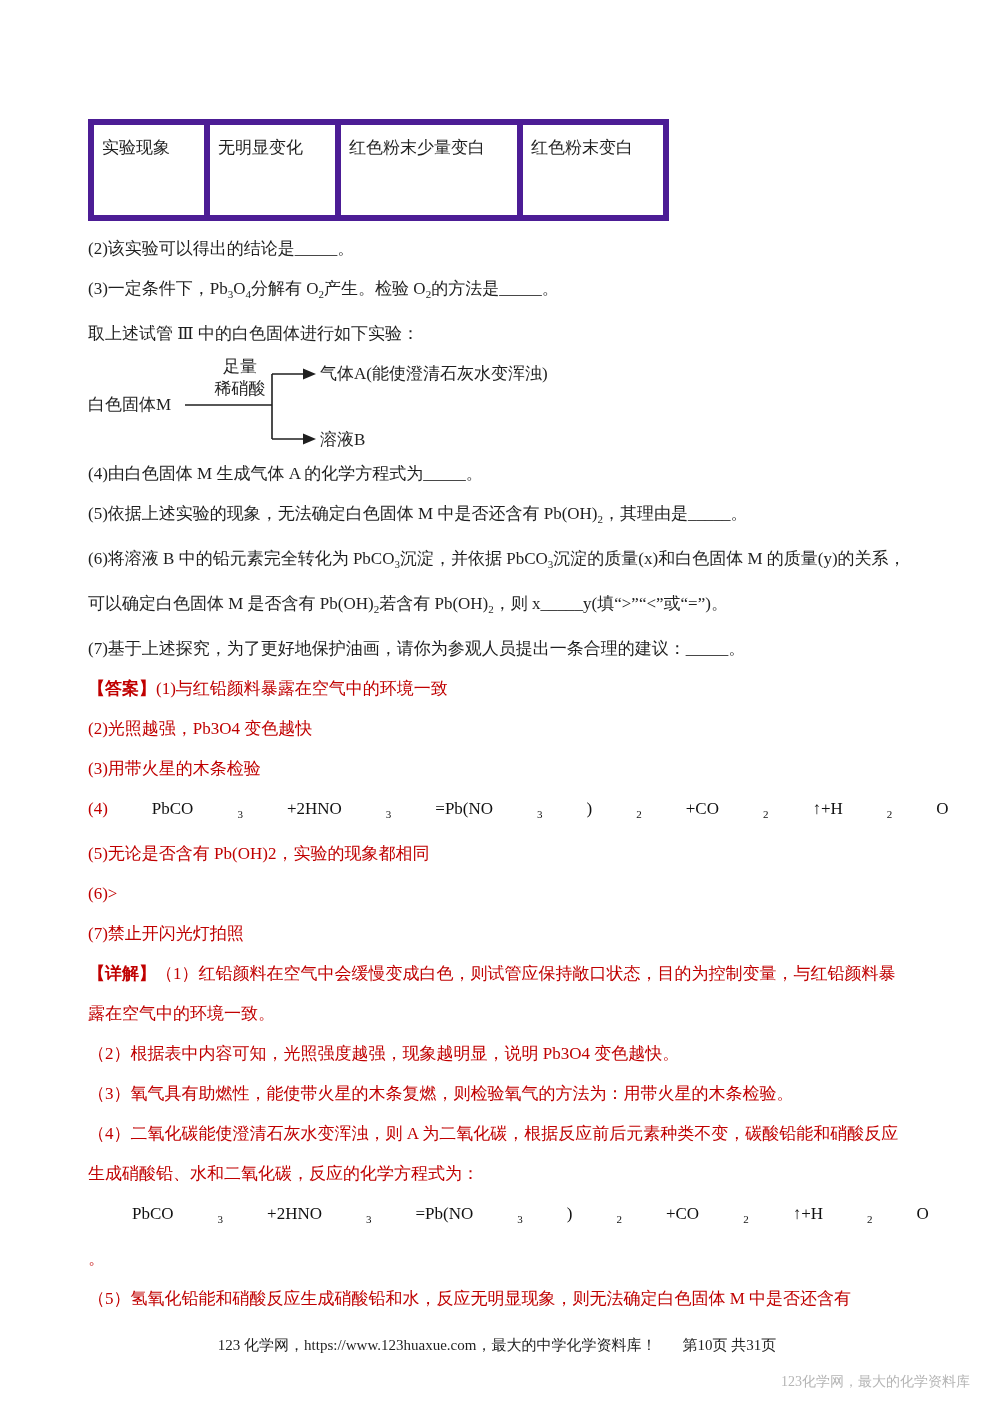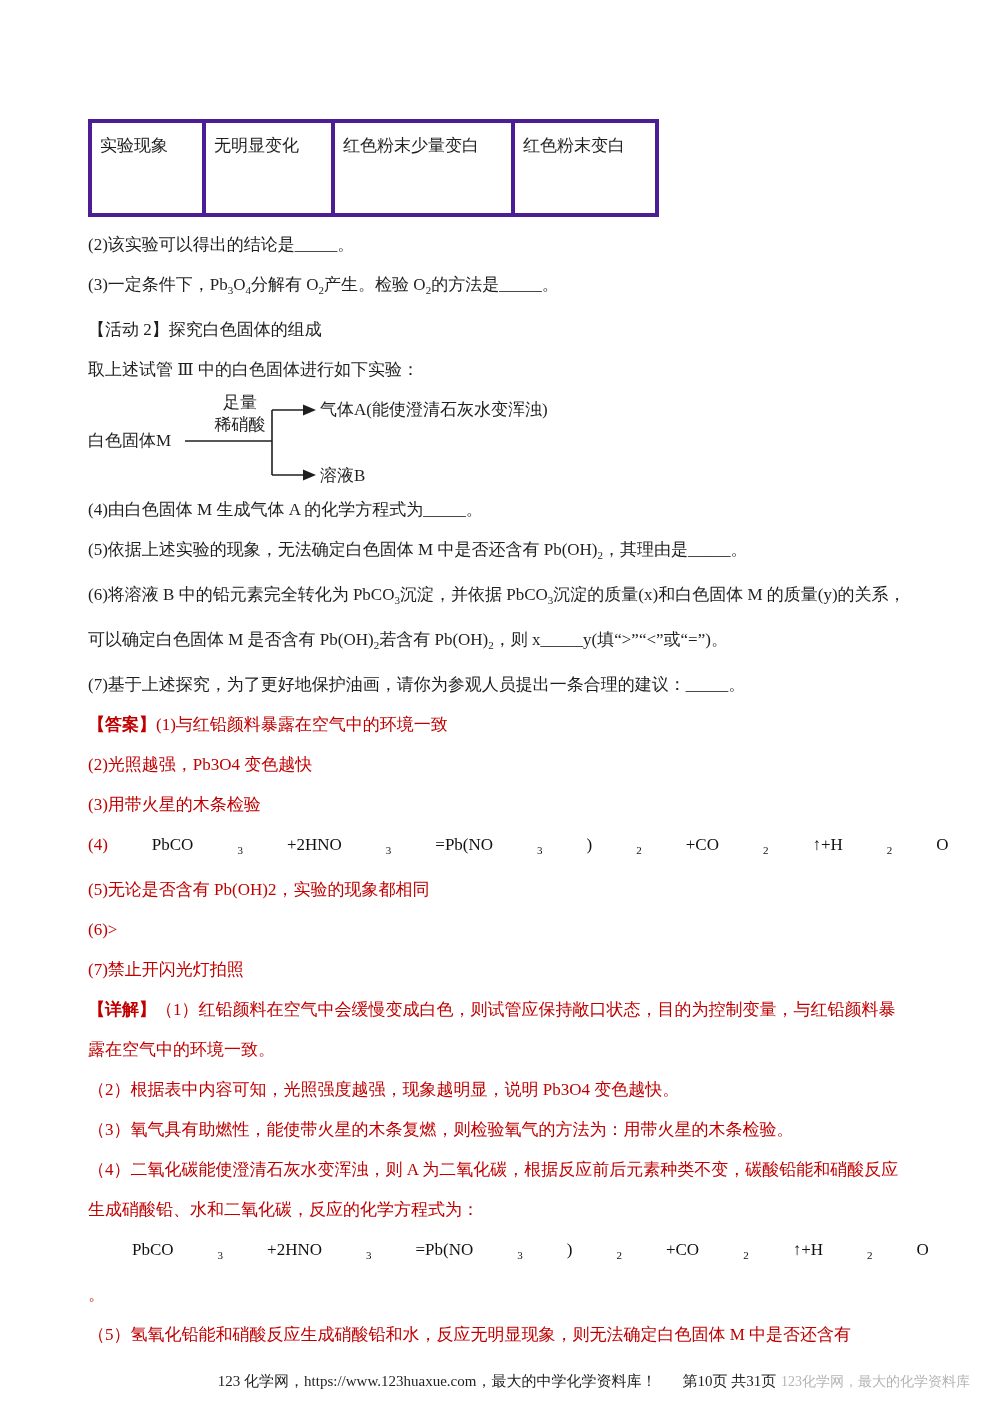--- a/index.html
+++ b/index.html
@@ -5,21 +5,21 @@
   html,body{margin:0;padding:0;background:#e9e9e9;}
   .page{
     width:992px;height:1403px;background:#ffffff;position:relative;
     font-family:"Liberation Serif","DejaVu Serif",serif;
     color:#1f1f1f;font-size:17px;overflow:hidden;margin:0 auto;
   }
   .content{padding:0 86px 0 88px;}
   
   table.exp{border-collapse:collapse;margin-top:119px;table-layout:fixed;}
   table.exp td{
-    border:4px solid #4c1d95;vertical-align:top;
+    border:6px solid #4c1d95;vertical-align:top;
     padding:1px 14px 1px 8px;line-height:44px;height:88px;font-size:17px;
   }
   td.c1{width:88px;} td.c2{width:103px;} td.c3{width:154px;} td.c4{width:118px;}
   
   .para{line-height:40px;font-size:17px;}
   .group-start{margin-top:8px;}
   .red{color:#c00000;}
   .sb{font-size:11px;vertical-align:-4px;}
   .bd{font-weight:normal;padding-left:44px;}
   .bk{color:#111111;}
@@ -53,21 +53,20 @@
         <td class="c4"><span>红色粉末变白</span></td>
       </tr>
     </tbody>
       </table>
 
     <div class="group-start">
         <div class="para"><span>(2)该实验可以得出的结论是_____。</span></div>
         <div class="para"><span>(3)一定条件下，Pb</span><span class="sb">3</span><span>O</span><span class="sb">4</span><span>分解有 O</span><span class="sb">2</span><span>产生。检验 O</span><span class="sb">2</span><span>的方法是_____。</span></div>
       </div>
 
-    <div class="para">【活动 2】探究白色固体的组成</div>
     <div class="para">取上述试管 Ⅲ 中的白色固体进行如下实验：</div>
 
     <div class="diagram">
       <svg class="dg-svg" width="560" height="100" viewBox="0 0 560 100">
         <line x1="97" y1="51" x2="184" y2="51" stroke="#1f1f1f" stroke-width="1.6"></line>
         <line x1="184" y1="20" x2="184" y2="85" stroke="#1f1f1f" stroke-width="1.6"></line>
         <line x1="184" y1="20" x2="218" y2="20" stroke="#1f1f1f" stroke-width="1.6"></line>
         <polygon points="228,20 215,14.5 215,25.5" fill="#1f1f1f"></polygon>
         <line x1="184" y1="85" x2="218" y2="85" stroke="#1f1f1f" stroke-width="1.6"></line>
         <polygon points="228,85 215,79.5 215,90.5" fill="#1f1f1f"></polygon>

